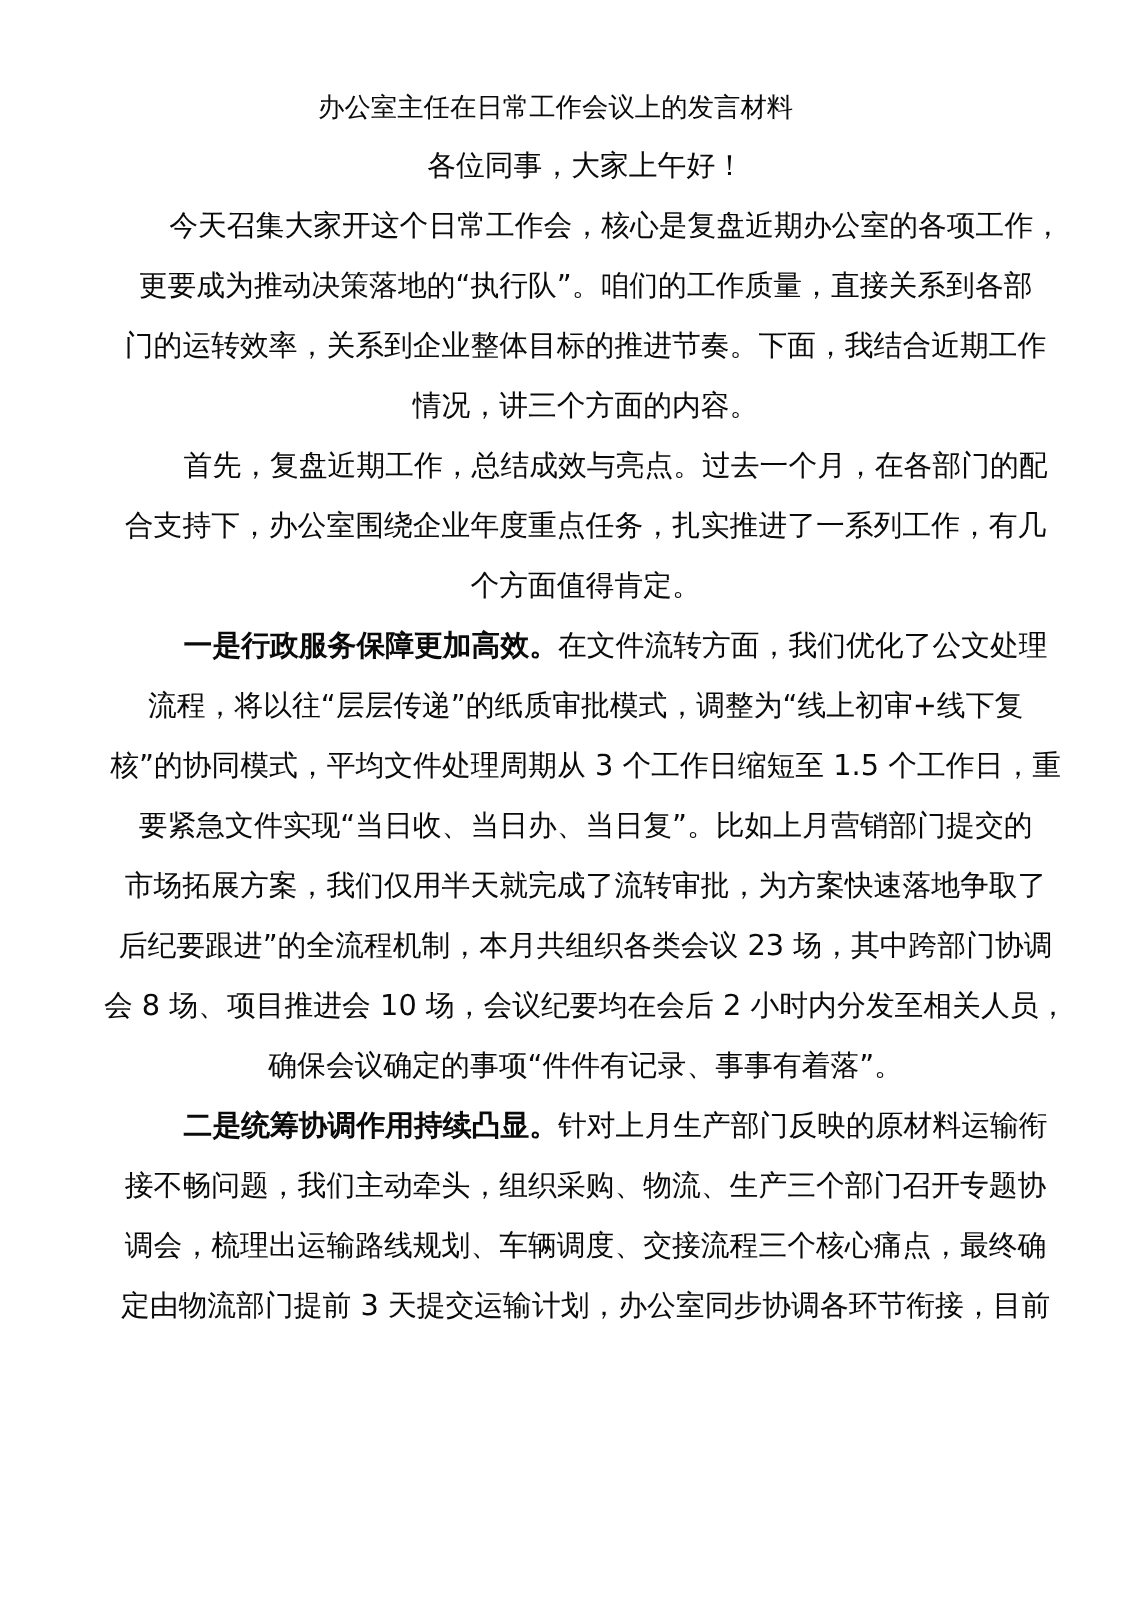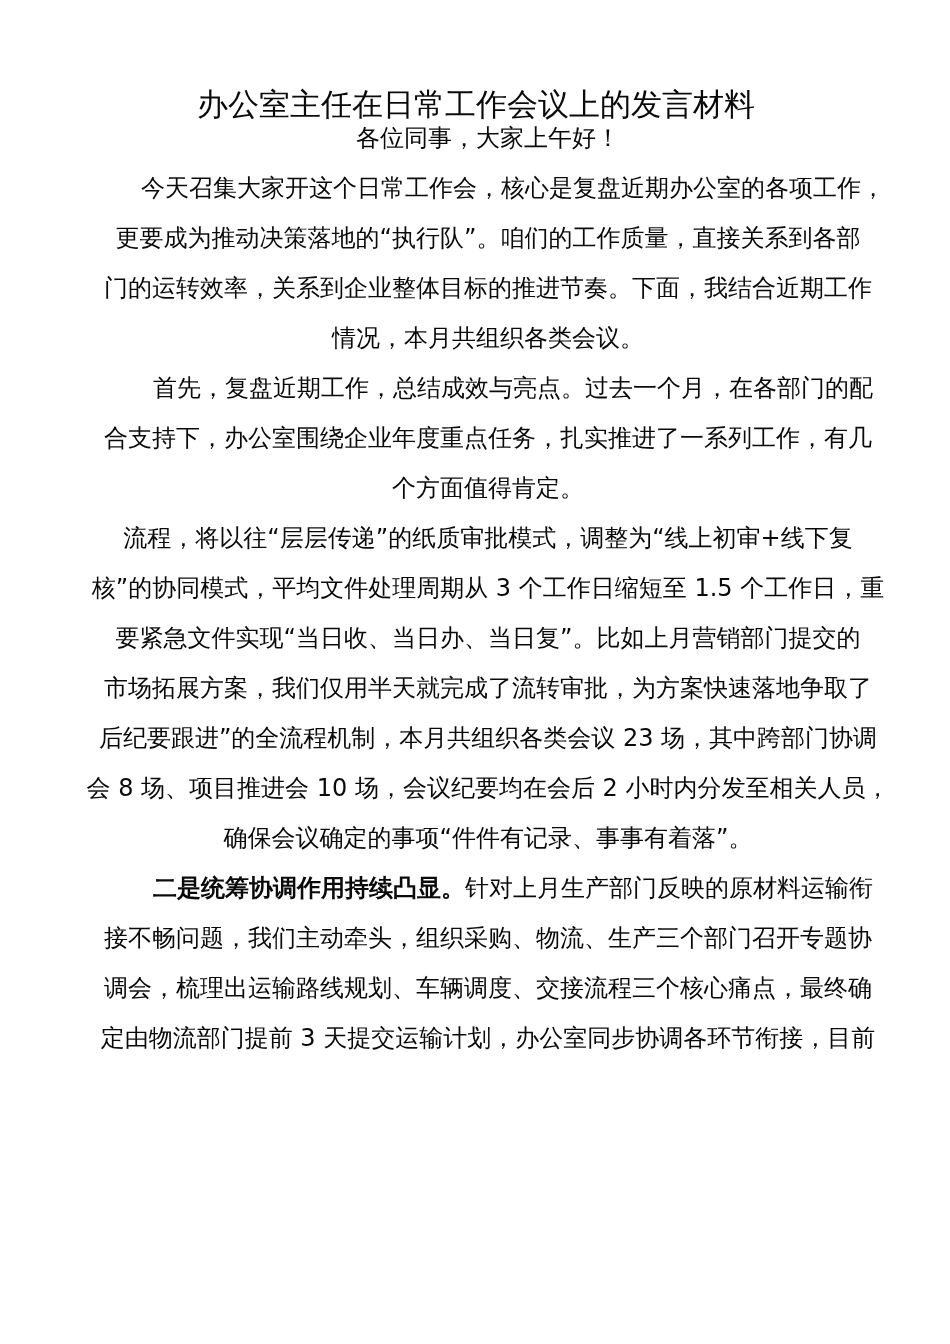--- a/index.html
+++ b/index.html
@@ -22,25 +22,25 @@
     width: 950px;
     height: 1344px;
     background: #ffffff;
   }
   .title {
     position: absolute;
     left: 0;
     top: 66px;
     width: 926px;
     text-align: center;
-    font-size: 31px;
+    font-size: 22px;
     line-height: 50px;
     font-weight: normal;
     letter-spacing: 0px;
-    margin: 13px;
+    margin: 0;
   }
   .body-text {
     position: absolute;
     left: 58px;
     top: 113px;
     width: 860px;
   }
   .line {
     display: block;
     height: 50px;
@@ -60,24 +60,25 @@
 <body>
 
 <div class="page">
   <h1 class="title">办公室主任在日常工作会议上的发言材料</h1>
 
   <div class="body-text">
     <div class="line"><span class="bold"></span><span>各位同事，大家上午好！</span></div>
     <div class="line indent"><span class="bold"></span><span>今天召集大家开这个日常工作会，核心是复盘近期办公室的各项工作，</span></div>
     <div class="line"><span class="bold"></span><span>更要成为推动决策落地的“执行队”。咱们的工作质量，直接关系到各部</span></div>
     <div class="line"><span class="bold"></span><span>门的运转效率，关系到企业整体目标的推进节奏。下面，我结合近期工作</span></div>
-    <div class="line"><span class="bold"></span><span>情况，本月共组织各类会议。</span></div>
+    <div class="line"><span class="bold"></span><span>情况，讲三个方面的内容。</span></div>
     <div class="line indent"><span class="bold"></span><span>首先，复盘近期工作，总结成效与亮点。过去一个月，在各部门的配</span></div>
     <div class="line"><span class="bold"></span><span>合支持下，办公室围绕企业年度重点任务，扎实推进了一系列工作，有几</span></div>
     <div class="line"><span class="bold"></span><span>个方面值得肯定。</span></div>
+    <div class="line indent"><span class="bold">一是行政服务保障更加高效。</span><span>在文件流转方面，我们优化了公文处理</span></div>
     <div class="line"><span class="bold"></span><span>流程，将以往“层层传递”的纸质审批模式，调整为“线上初审+线下复</span></div>
     <div class="line"><span class="bold"></span><span>核”的协同模式，平均文件处理周期从 3 个工作日缩短至 1.5 个工作日，重</span></div>
     <div class="line"><span class="bold"></span><span>要紧急文件实现“当日收、当日办、当日复”。比如上月营销部门提交的</span></div>
     <div class="line"><span class="bold"></span><span>市场拓展方案，我们仅用半天就完成了流转审批，为方案快速落地争取了</span></div>
     <div class="line"><span class="bold"></span><span>后纪要跟进”的全流程机制，本月共组织各类会议 23 场，其中跨部门协调</span></div>
     <div class="line"><span class="bold"></span><span>会 8 场、项目推进会 10 场，会议纪要均在会后 2 小时内分发至相关人员，</span></div>
     <div class="line"><span class="bold"></span><span>确保会议确定的事项“件件有记录、事事有着落”。</span></div>
     <div class="line indent"><span class="bold">二是统筹协调作用持续凸显。</span><span>针对上月生产部门反映的原材料运输衔</span></div>
     <div class="line"><span class="bold"></span><span>接不畅问题，我们主动牵头，组织采购、物流、生产三个部门召开专题协</span></div>
     <div class="line"><span class="bold"></span><span>调会，梳理出运输路线规划、车辆调度、交接流程三个核心痛点，最终确</span></div>

